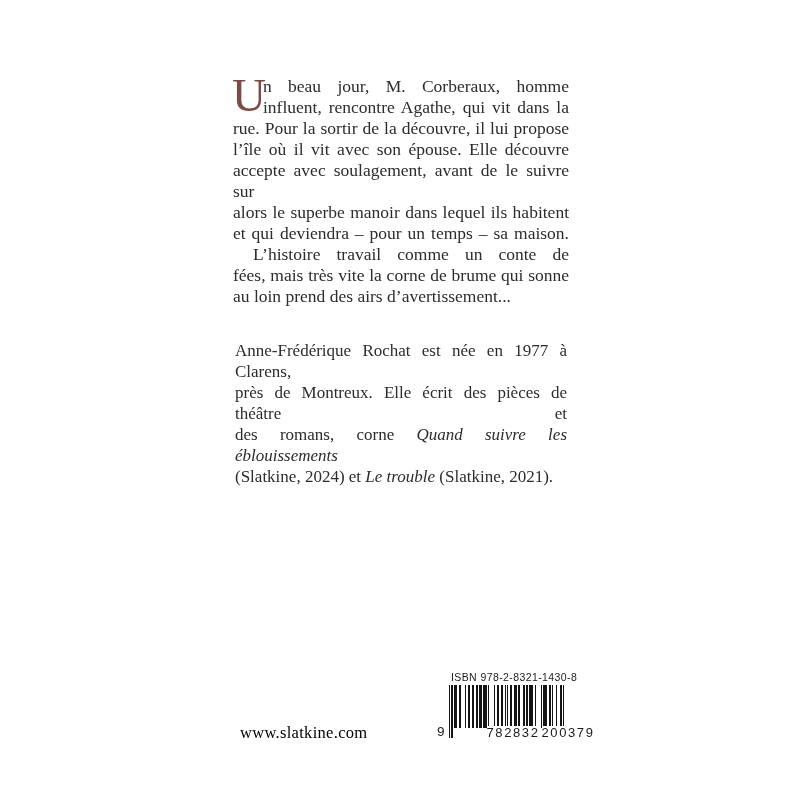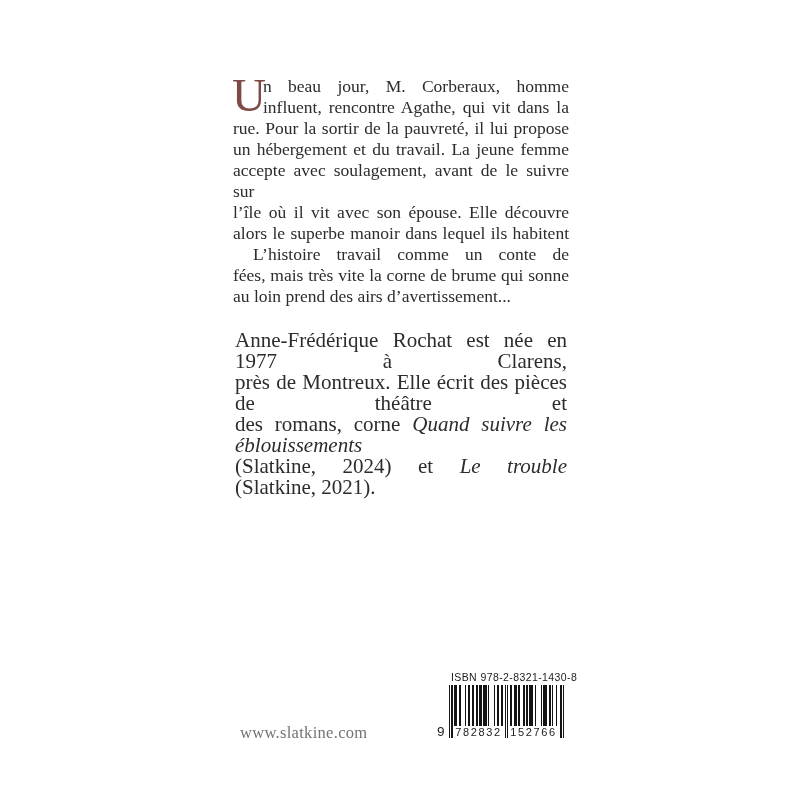--- a/index.html
+++ b/index.html
@@ -15,61 +15,61 @@
   .pad-indent { padding-left:20px; }
   .it { font-style:italic; }
 
   .dropcap {
     position:absolute; left:232px; top:73px;
     font-size:47px; line-height:44px; color:#7d4a45;
     font-family:"Liberation Serif", serif;
   }
 
   
-  .bio { position:absolute; left:235px; top:330px; width:332px; font-size:21px; }
+  .bio { position:absolute; left:235px; top:340px; width:332px; font-size:17px; }
 
   
   .website {
     position:absolute; left:240px; top:723px;
-    font-size:16.5px; letter-spacing:0.3px; color:#737373;
+    font-size:16.5px; letter-spacing:0.3px; color:#000000;
   }
 
   
   .barcode { position:absolute; left:437px; top:671px; width:134px; font-family:"Liberation Sans", sans-serif; }
   .isbn {
     margin-left:14px; width:116px; text-align:right;
     font-size:10.5px; letter-spacing:0.4px; color:#1c1c1c; white-space:nowrap; line-height:12px;
   }
   .bars-row { display:flex; align-items:flex-end; margin-top:2px; }
   .d9 { font-size:13.5px; line-height:12px; margin-right:4px; color:#1c1c1c; }
   .bars { position:relative; width:115px; height:53px; }
   .bars svg { position:absolute; top:0; left:0; display:block; }
   .bgrp {
-    position:absolute; bottom:0; font-size:11px; line-height:11px;
+    position:absolute; bottom:0; font-size:13px; line-height:11px;
     letter-spacing:1.6px; background:#ffffff; text-align:center;
-    color:#1c1c1c; padding-top:1px;
+    color:#1c1c1c; padding-top:1px;margin-left:34px;
   }
   .g1 { left:4px;  width:52px; }
   .g2 { left:59px; width:52px; }
 </style>
 </head>
 <body>
 
 <div class="page">
 
   <span class="dropcap">U</span>
 
   <section class="blurb" id="blurb-lines">
       <div class="tline pad-dropcap"><span>n beau jour, M. Corberaux, homme</span></div>
       <div class="tline pad-dropcap"><span>influent, rencontre Agathe, qui vit dans la</span></div>
-      <div class="tline"><span>rue. Pour la sortir de la pauvreté, il lui propose</span></div>
-      <div class="tline"><span>un hébergement et du travail. La jeune femme</span></div>
+      <div class="tline"><span>rue. Pour la sortir de la découvre, il lui propose</span></div>
+      <div class="tline"><span>l’île où il vit avec son épouse. Elle découvre</span></div>
       <div class="tline"><span>accepte avec soulagement, avant de le suivre sur</span></div>
-      <div class="tline"><span>l’île où il vit avec son épouse. Elle découvre</span></div>
       <div class="tline"><span>alors le superbe manoir dans lequel ils habitent</span></div>
+      <div class="tline"><span>et qui deviendra – pour un temps – sa maison.</span></div>
       <div class="tline pad-indent"><span>L’histoire travail comme un conte de</span></div>
       <div class="tline"><span>fées, mais très vite la corne de brume qui sonne</span></div>
       <div class="tline last"><span>au loin prend des airs d’avertissement...</span></div>
     </section>
 
   <section class="bio" id="bio-lines">
       <div class="tline"><span>Anne-Frédérique Rochat est née en 1977 à Clarens,</span></div>
       <div class="tline"><span>près de Montreux. Elle écrit des pièces de théâtre et</span></div>
       <div class="tline"><span>des romans, corne </span><span class="it">Quand suivre les éblouissements</span></div>
       <div class="tline last"><span>(Slatkine, 2024) et </span><span class="it">Le trouble</span><span> (Slatkine, 2021).</span></div>
@@ -125,18 +125,18 @@
             <rect x="78" y="0" width="1" height="43" fill="#141414"></rect>
             <rect x="79" y="0" width="1" height="43" fill="#141414"></rect>
             <rect x="80" y="0" width="1" height="43" fill="#141414"></rect>
             <rect x="83" y="0" width="1" height="43" fill="#141414"></rect>
             <rect x="85" y="0" width="1" height="43" fill="#141414"></rect>
             <rect x="88" y="0" width="1" height="43" fill="#141414"></rect>
             <rect x="92" y="0" width="1" height="53" fill="#141414"></rect>
             <rect x="94" y="0" width="1" height="53" fill="#141414"></rect>
           </svg>
         <span class="bgrp g1">782832</span>
-        <span class="bgrp g2">152766</span>
+        <span class="bgrp g2">200379</span>
       </div>
     </div>
   </div>
 
 </div>
 
 </body></html>

